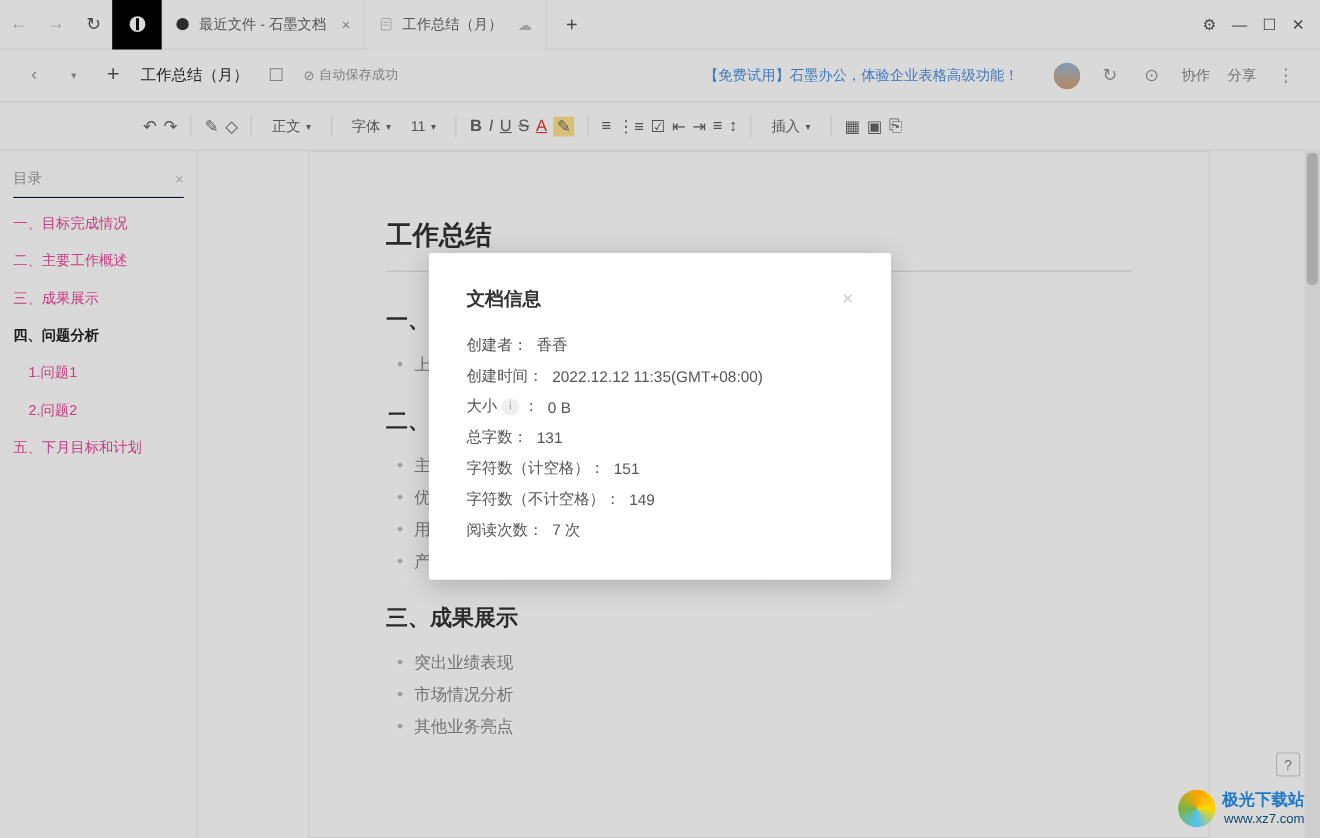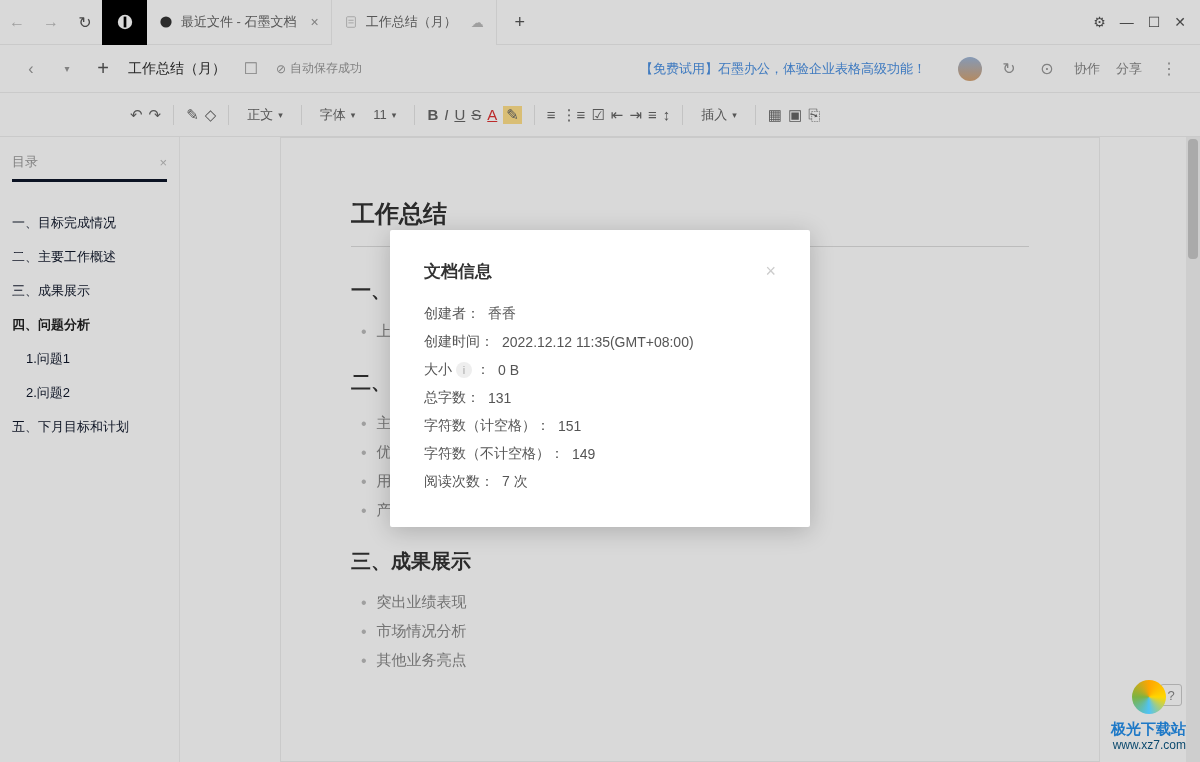--- a/index.html
+++ b/index.html
@@ -29,22 +29,22 @@
 
 
 .toolbar { height:44px; display:flex; align-items:center; padding:0 20px 0 130px; gap:6px; border-bottom:1px solid #eee; color:#666; font-size:13px;}
 .tb-item { display:flex; align-items:center; gap:2px; padding:4px 6px; }
 .tb-sep { width:1px; height:20px; background:#e5e5e5; margin:0 6px;}
 .tb-ico { font-size:15px; color:#666; }
 
 
 .main { display:flex; height:calc(100% - 137px); position:relative;}
 .sidebar { width:180px; padding:16px 12px; border-right:1px solid #f0f0f0;}
-.sidebar-title { display:flex; justify-content:space-between; align-items:center; color:#999; font-size:13px; padding-bottom:8px; border-bottom:3px solid #0f172a; margin-bottom:24px;}
-.toc-item { font-size:13px; color:#0f172a; padding:8px 0; cursor:pointer;}
+.sidebar-title { display:flex; justify-content:space-between; align-items:center; color:#999; font-size:13px; padding-bottom:8px; border-bottom:1px solid #0f172a; margin-bottom:6px;}
+.toc-item { font-size:13px; color:#ec4899; padding:8px 0; cursor:pointer;}
 .toc-item.active { font-weight:600; color:#222; }
 .toc-sub { padding-left:14px; }
 
 .content-wrap { flex:1; overflow:auto; display:flex; justify-content:center; padding-top:0; }
 .page { width:820px; background:#fff; border:1px solid #eee; padding:60px 70px; margin-top:0;}
 .doc-title { font-size:24px; font-weight:700; color:#333; padding-bottom:16px; border-bottom:1px solid #ddd; margin-bottom:30px;}
 .h2 { font-size:20px; font-weight:700; color:#333; margin:28px 0 18px;}
 .bullet { display:flex; align-items:center; gap:10px; color:#888; font-size:15px; margin:10px 0;}
 .bullet::before { content:"•"; color:#bbb; margin-left:10px; font-size:16px;}
 
@@ -59,21 +59,21 @@
 .dlg-title { font-size:17px; font-weight:600; color:#333;}
 .dlg-close { color:#ccc; font-size:18px; cursor:pointer;}
 .dlg-row { font-size:14px; color:#555; margin:10px 0; display:flex; align-items:center;}
 .dlg-label { color:#555;font-family:Liberation Mono, monospace; }
 .dlg-val { margin-left:8px; color:#555;}
 .info-i { display:inline-flex; width:16px; height:16px; border-radius:50%; background:#eee; color:#aaa; font-size:11px; align-items:center; justify-content:center; margin:0 4px;}
 .dlg-actions { display:flex; justify-content:flex-end; margin-top:26px;}
 .btn-confirm { background:#4a4a4a; color:#fff; border:none; padding:9px 22px; font-size:14px; border-radius:2px; cursor:pointer;}
 
 
-.watermark { position:absolute; right:14px; bottom:10px; font-size:13px; color:#29b54a; text-align:right; line-height:1.2; display:flex; align-items:center; gap:6px;flex-direction:column;}
+.watermark { position:absolute; right:14px; bottom:10px; font-size:13px; color:#29b54a; text-align:right; line-height:1.2; display:flex; align-items:center; gap:6px;}
 .wm-logo { width:34px; height:34px; border-radius:50%; background:conic-gradient(#ffa500, #ffd700, #4fc3f7, #7cb342, #ffa500);}
 .wm-text .cn { color:#1f79c7; font-weight:700; font-size:15px;}
 .wm-text .url { color:#0c4a6e; font-size:12px;}
 
 .help-btn { position:absolute; right:18px; bottom:56px; width:22px; height:22px; border:1px solid #ccc; border-radius:3px; display:flex; align-items:center; justify-content:center; color:#888; font-size:13px;}
 
 svg { display:block; }
 </style>
 </head>
 <body>

